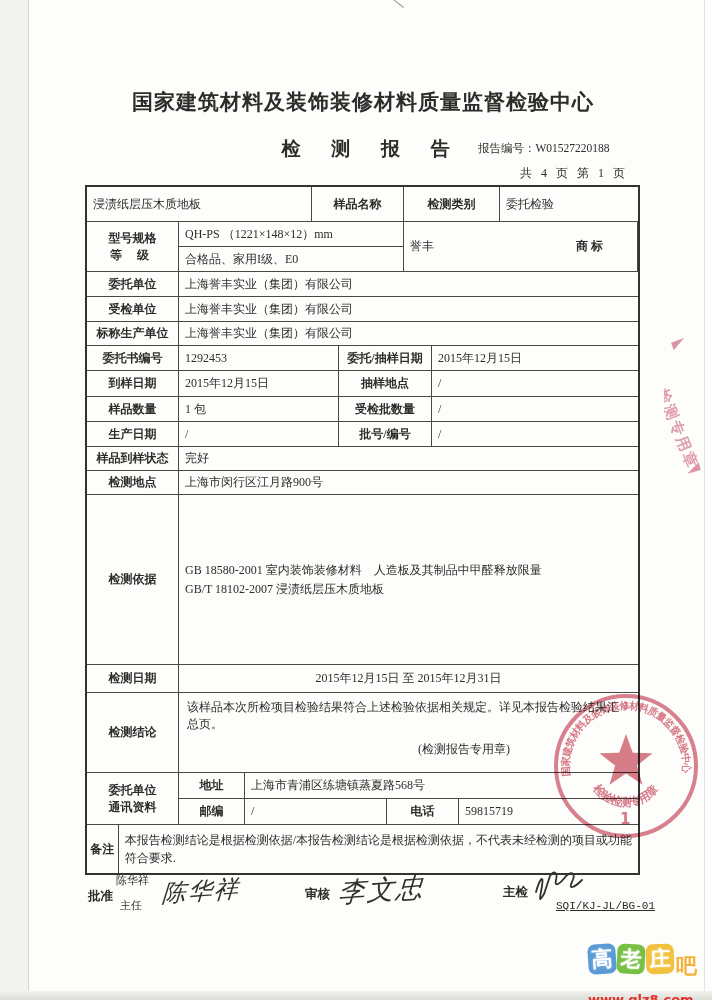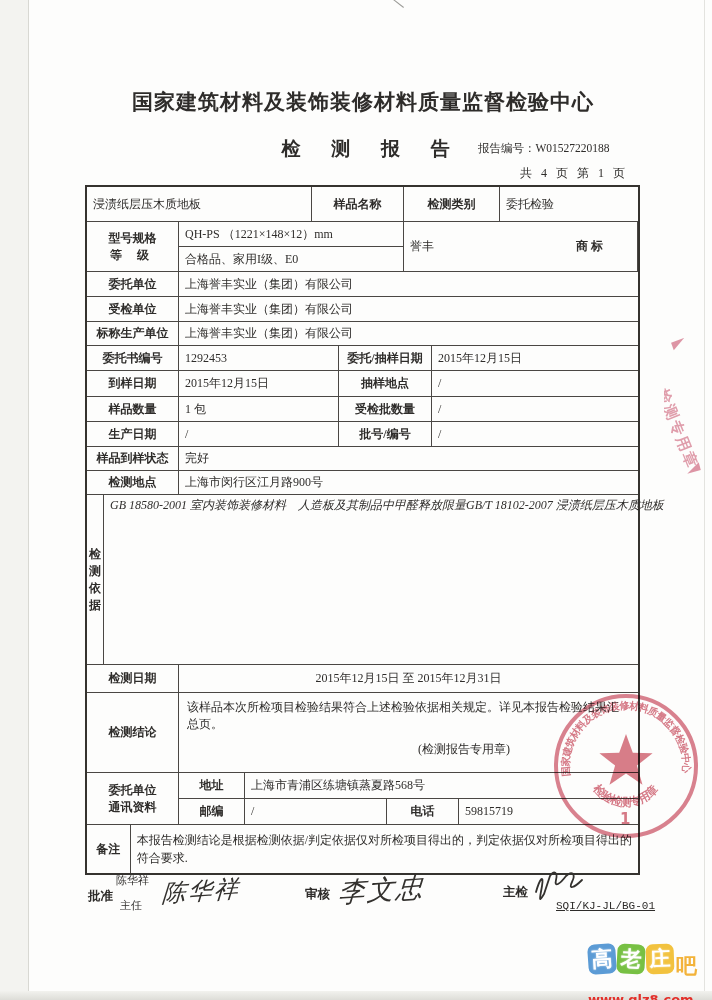--- a/index.html
+++ b/index.html
@@ -38,22 +38,22 @@
   .subrow:last-child{border-bottom:none;}
   .nowrap{white-space:nowrap;}
   .center-val{justify-content:center;}
   
   .concl-cell{flex-direction:column;align-items:stretch;justify-content:flex-start;
     padding:6px 8px 2px 8px;}
   .concl-line1{line-height:1.4;}
   .concl-seal-note{text-align:right;padding:8px 120px 0 0;}
   .concl-issue{text-align:right;padding:4px 36px 0 0;}
   
-  .basis-cell{flex-direction:row;align-items:flex-start;justify-content:center;
-    line-height:1.55;font-style:italic;}
+  .basis-cell{flex-direction:column;align-items:flex-start;justify-content:center;
+    line-height:1.55;}
   
   .f-label{font-size:12.5px;font-weight:bold;}
   .f-small{font-size:11px;}
   .sig{font-size:24px;font-style:italic;color:#33312e;
     transform:rotate(-4deg) skewX(-8deg);letter-spacing:2px;}
   .doc-code{left:556px;top:900px;font-size:11px;
     font-family:"Liberation Mono","DejaVu Sans Mono",monospace;letter-spacing:0px;text-decoration:underline;}
   
   .stamp-wrap{left:548px;top:688px;width:156px;height:156px;opacity:.8;
     mix-blend-mode:multiply;}
@@ -204,21 +204,21 @@
         <div class="cell rt" style="width:142px">/</div>
         <div class="cell rt lbl" style="width:72px">电话</div>
         <div class="cell" style="flex:1">59815719</div>
       </div>
     </div>
   </div>
 
   <div class="trow" style="height:48px;border-bottom:none">
     <div class="cell rt lbl" style="width:92px">备注</div>
     <div class="cell" style="flex:1;flex-direction:column;align-items:flex-start;justify-content:center;line-height:1.5">
-      <div class="nowrap">本报告检测结论是根据检测依据/判定依据仅对所检项目得出的，判定依据仅对所检项目得出的</div>
+      <div class="nowrap">本报告检测结论是根据检测依据/本报告检测结论是根据检测依据，不代表未经检测的项目或功能</div>
       <div class="nowrap">符合要求.</div>
     </div>
   </div>
 </div>
 
 <div class="abs f-label" style="left:88px;top:888px">批准</div>
 <div class="abs f-small" style="left:116px;top:873px">陈华祥</div>
 <div class="abs f-small" style="left:120px;top:898px">主任</div>
 <div class="abs sig" style="left:162px;top:875px">陈华祥</div>
 <div class="abs f-label" style="left:305px;top:886px">审核</div>

